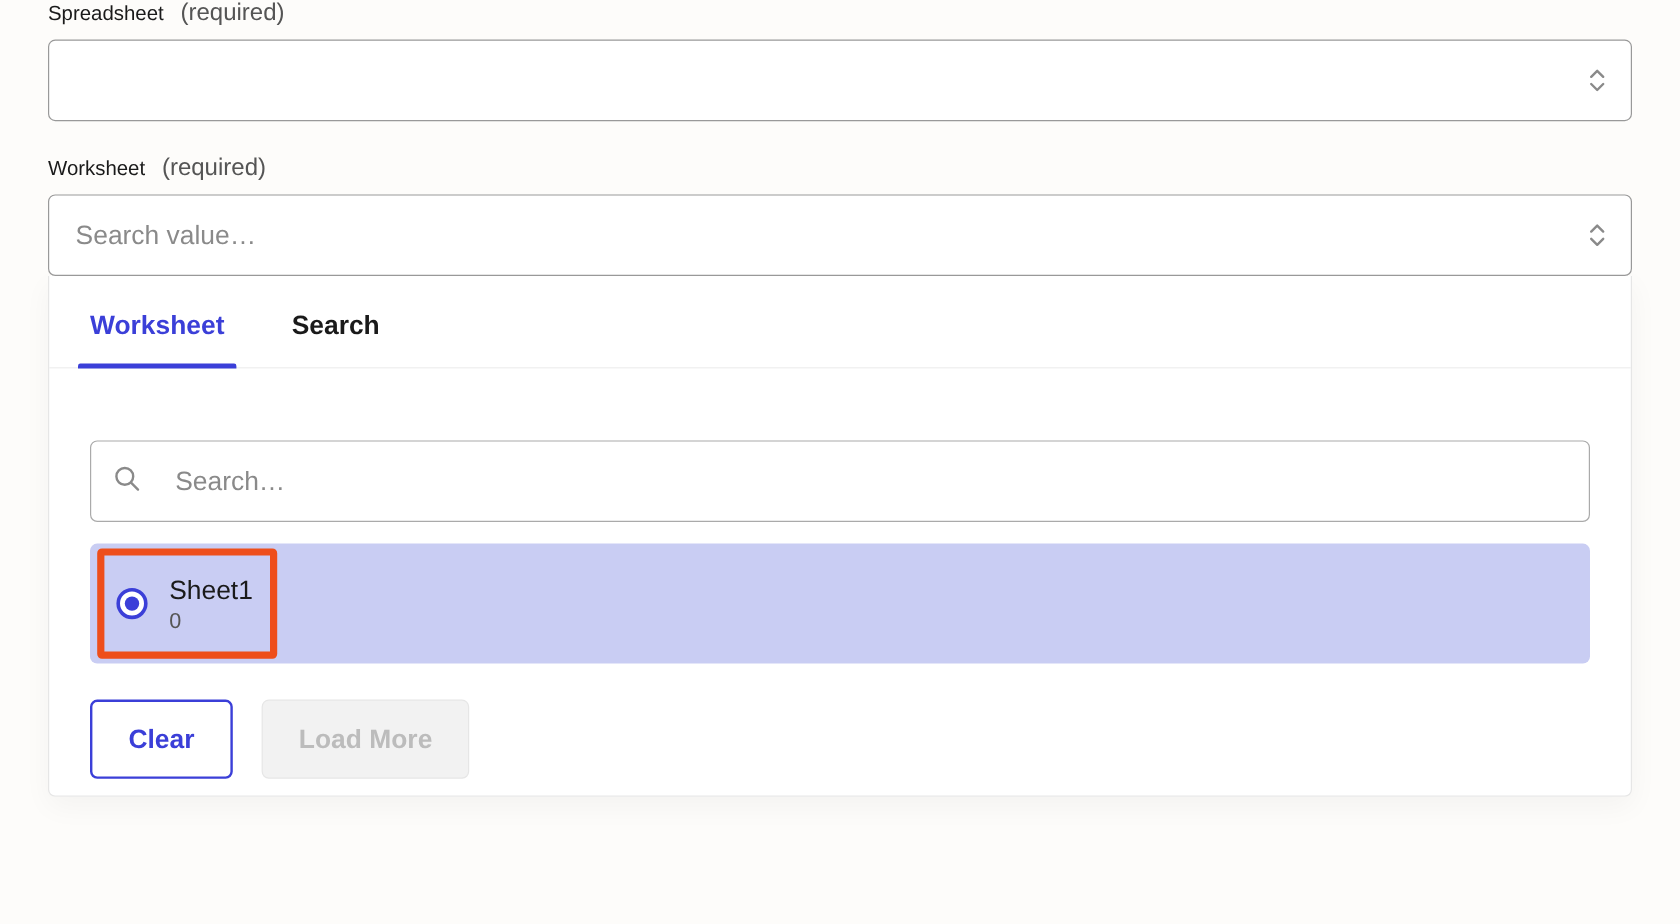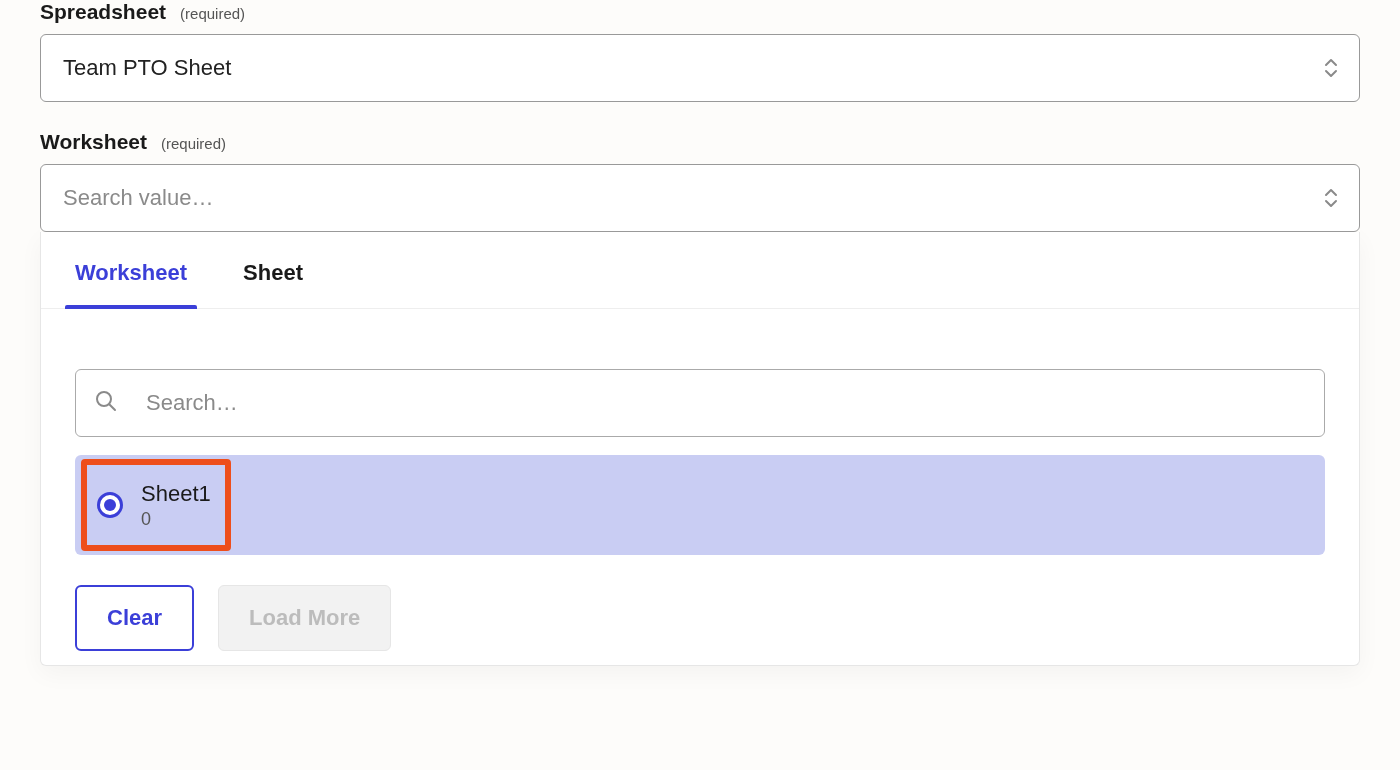--- a/index.html
+++ b/index.html
@@ -17,26 +17,26 @@
   .field-block {
     margin-bottom: 28px;
   }
   .field-label-row {
     display: flex;
     align-items: baseline;
     gap: 14px;
     margin-bottom: 10px;
   }
   .field-label {
-    font-size: 21px;
-    font-weight: 700;
+    font-size: 17px;
+    font-weight: 400;
     color: #1a1a1a;
   }
   .field-required {
-    font-size: 15px;
+    font-size: 20px;
     color: #555;
   }
   .select-box {
     width: 100%;
     height: 68px;
     border: 1px solid #999;
     border-radius: 6px;
     background: #fff;
     display: flex;
     align-items: center;
@@ -226,21 +226,20 @@
   <div class="bg-strip"></div>
 
   <div class="page">
 
     <div class="field-block">
       <div class="field-label-row">
         <span class="field-label">Spreadsheet</span>
         <span class="field-required">(required)</span>
       </div>
       <div class="select-box">
-        <span class="select-value">Team PTO Sheet</span>
         <span class="chevron-stack">
           <svg width="16" height="10" viewBox="0 0 16 10">
               <path d="M3 7 L8 2 L13 7" fill="none" stroke="#8a8a8a" stroke-width="2" stroke-linecap="round" stroke-linejoin="round"></path>
             </svg>
           <svg width="16" height="10" viewBox="0 0 16 10">
               <path d="M3 3 L8 8 L13 3" fill="none" stroke="#8a8a8a" stroke-width="2" stroke-linecap="round" stroke-linejoin="round"></path>
             </svg>
         </span>
       </div>
     </div>
@@ -258,21 +257,21 @@
             </svg>
           <svg width="16" height="10" viewBox="0 0 16 10">
               <path d="M3 3 L8 8 L13 3" fill="none" stroke="#8a8a8a" stroke-width="2" stroke-linecap="round" stroke-linejoin="round"></path>
             </svg>
         </span>
       </div>
 
       <div class="dropdown-panel">
         <div class="tabs-row">
           <div class="tab tab-active">Worksheet</div>
-          <div class="tab">Sheet</div>
+          <div class="tab">Search</div>
         </div>
         <div class="panel-inner">
           <div class="search-box">
             <span>
               <svg width="24" height="24" viewBox="0 0 24 24" fill="none">
                 <circle cx="10" cy="10" r="7" stroke="#8a8a8a" stroke-width="2"></circle>
                 <line x1="15.2" y1="15.2" x2="21" y2="21" stroke="#8a8a8a" stroke-width="2" stroke-linecap="round"></line>
               </svg>
             </span>
             <input type="text" placeholder="Search…" style="">

